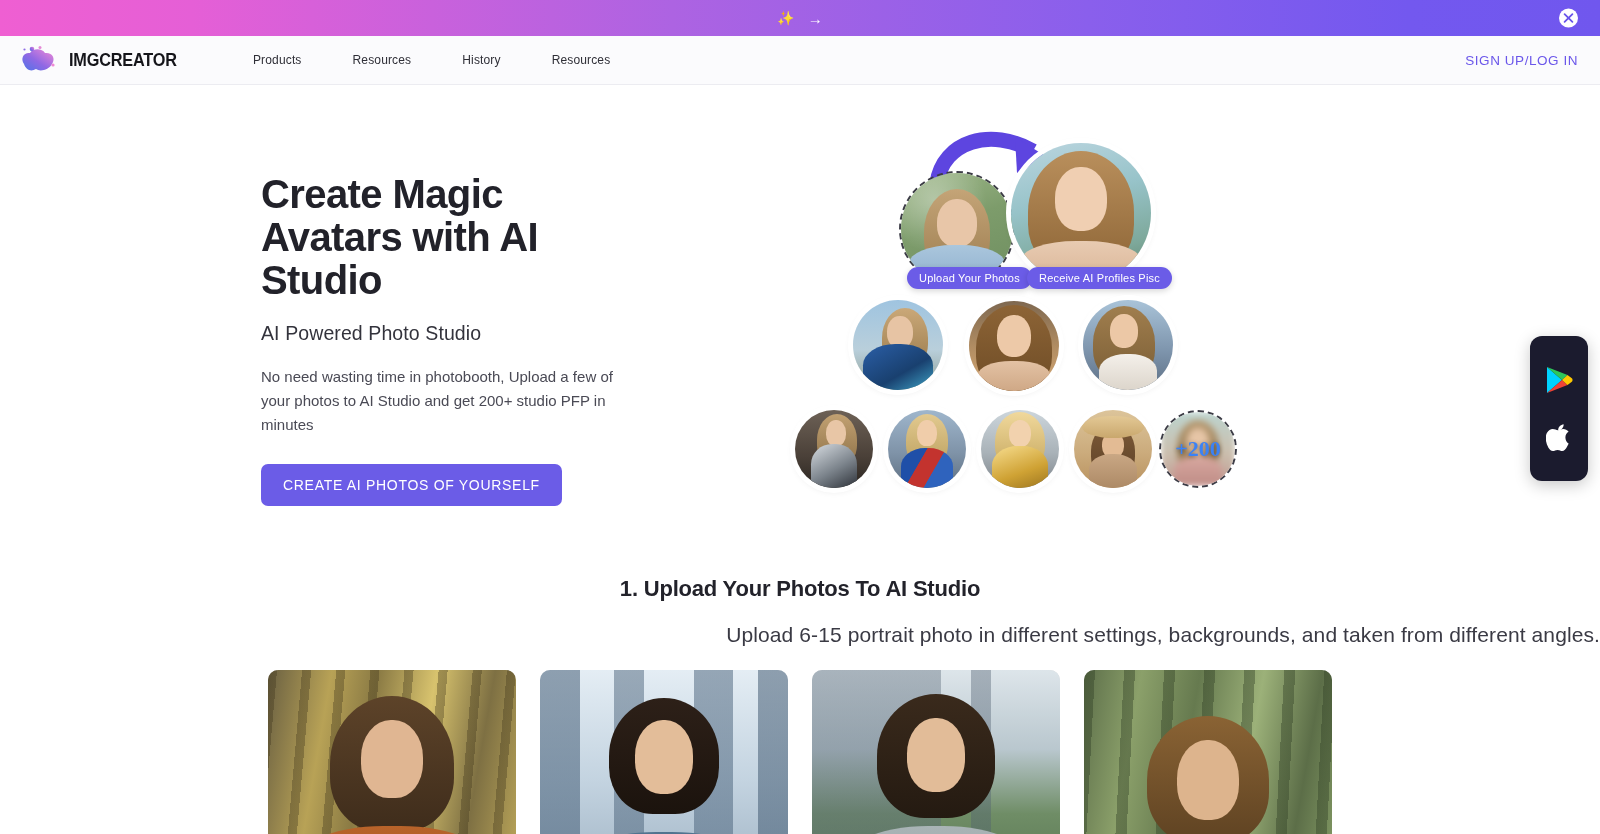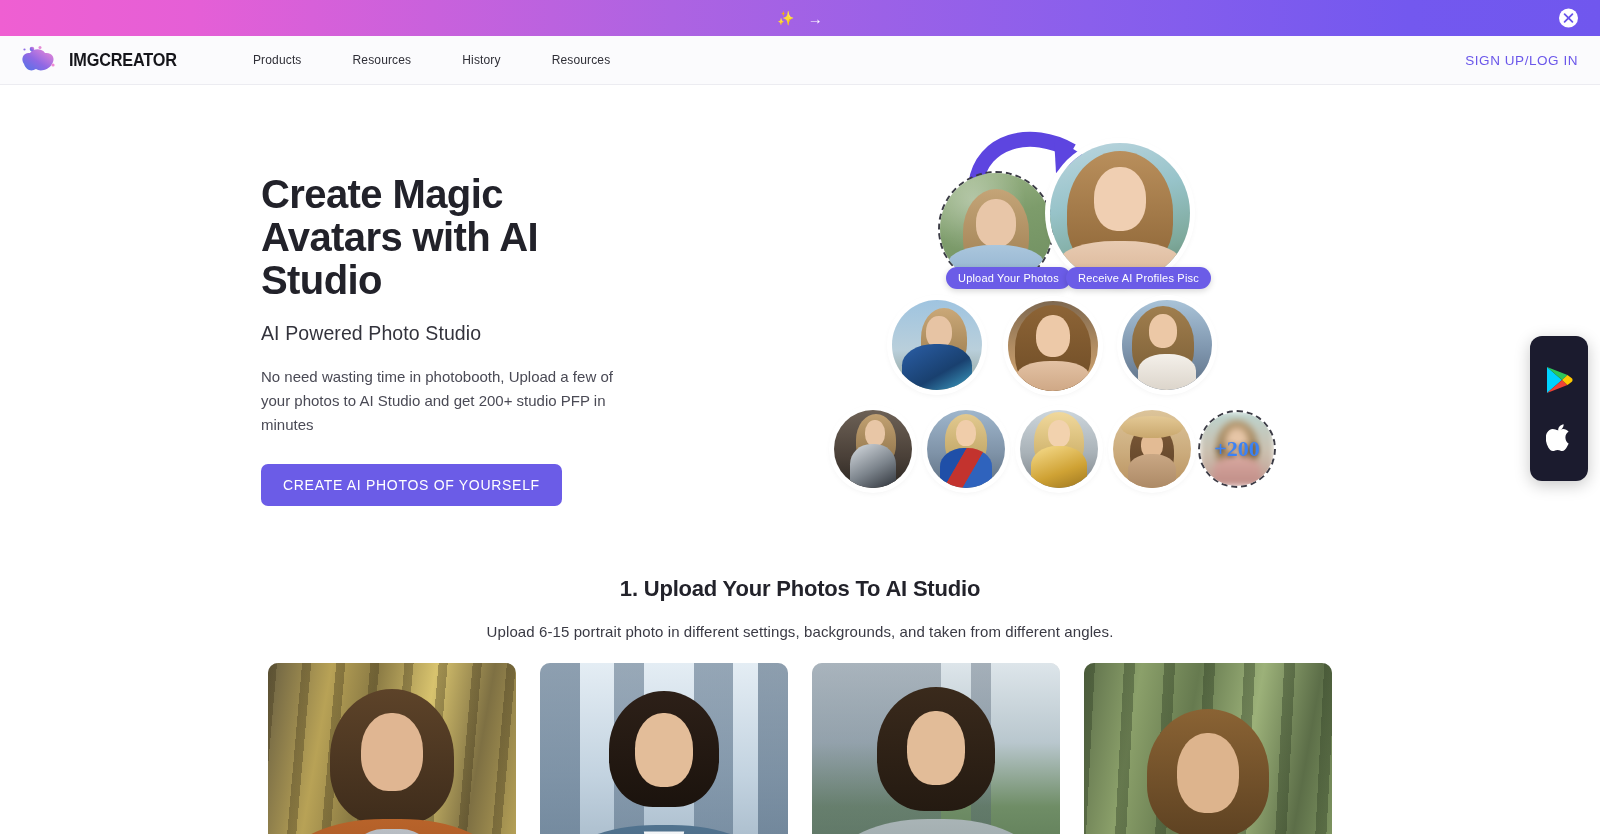--- a/index.html
+++ b/index.html
@@ -104,21 +104,21 @@
     color: #ffffff;
     font-size: 14px; letter-spacing: .7px;
     padding: 13px 22px;
     border: none; border-radius: 7px;
     cursor: pointer;
   }
 
   
   .collage {
     position: absolute;
-    left: 822px; top: 40px;
+    left: 783px; top: 40px;
     width: 480px; height: 410px;
   }
   .ring { border-radius: 50%; overflow: hidden; position: absolute; }
   .ring.white { box-shadow: 0 0 0 5px #ffffff, 0 2px 8px rgba(0,0,0,.14); }
   .ring.dashed { border: 2px dashed #3c3c46; }
 
   
   .pill {
     position: absolute;
     background: #6b5ce7; color: #fff;
@@ -143,22 +143,23 @@
   .section {
     margin-top: 70px;
     text-align: center;
   }
   .section-title {
     font-size: 22px; font-weight: 700;
     color: #22222a; letter-spacing: -0.2px;
   }
   .section-sub {
     margin-top: 21px;
-    font-size: 15px; color: #3a3a44;
+    font-size: 21px; color: #3a3a44;
     letter-spacing: .1px;
+    text-align: right;
   }
   .photo-grid {
     margin-top: 23px;
     display: flex; justify-content: center; gap: 24px;
   }
   .photo-card {
     width: 248px; height: 248px;
     border-radius: 10px; overflow: hidden;
     position: relative;
     background: #ddd;

